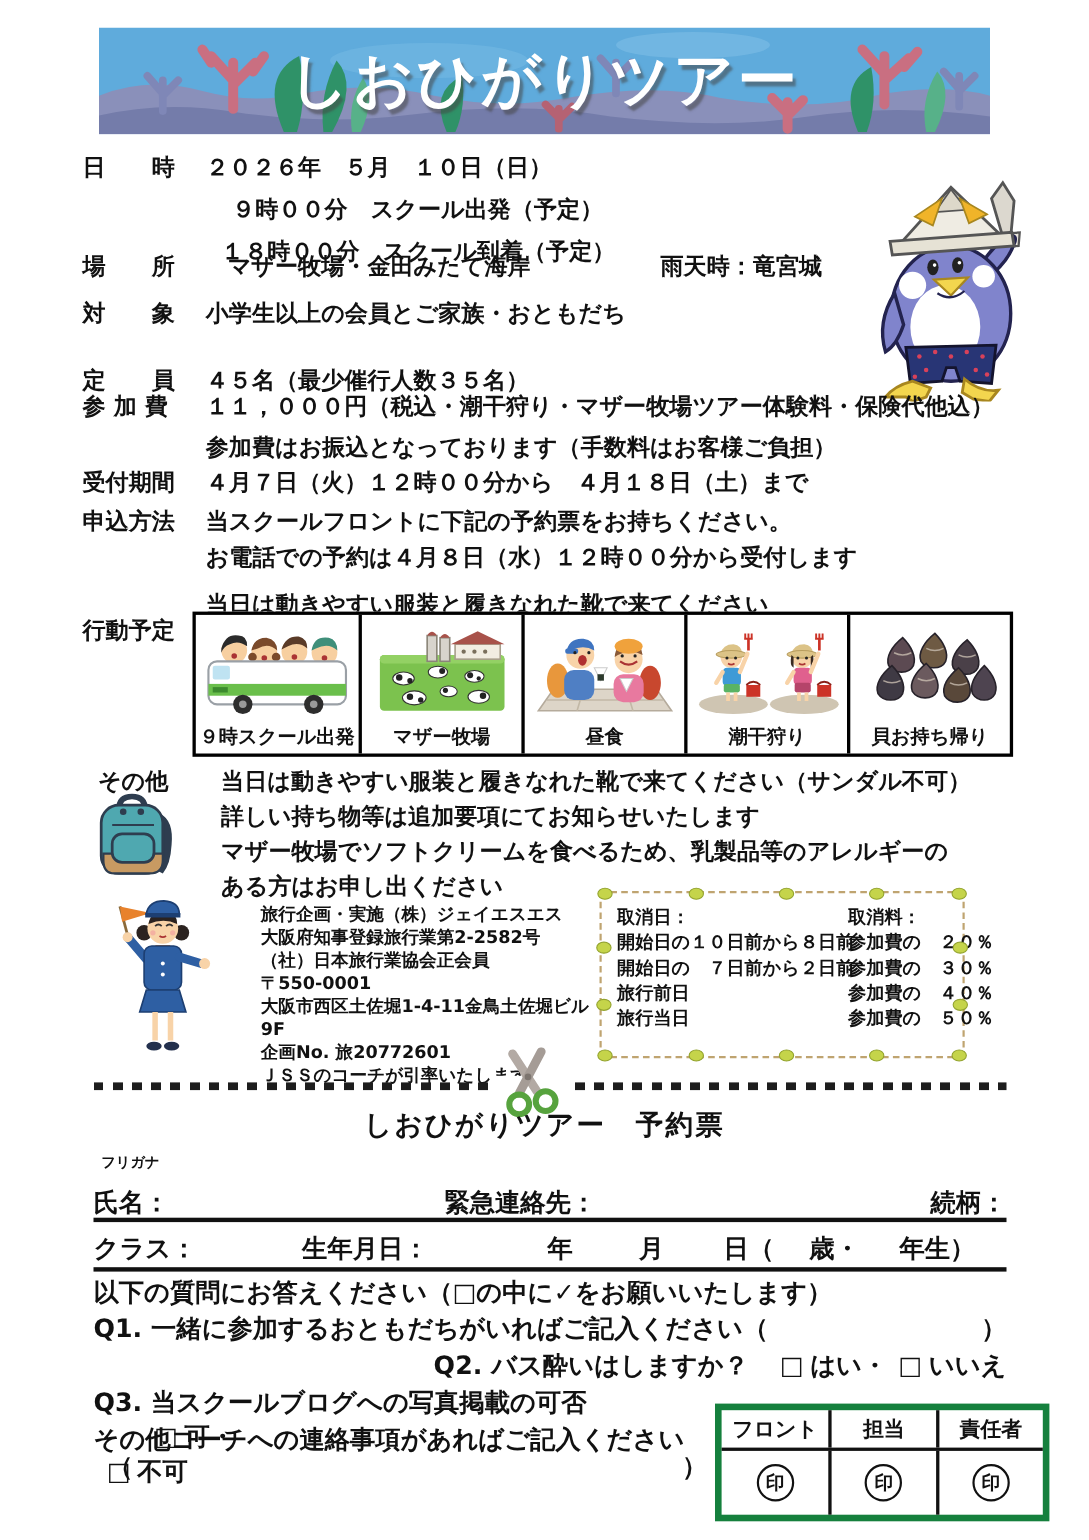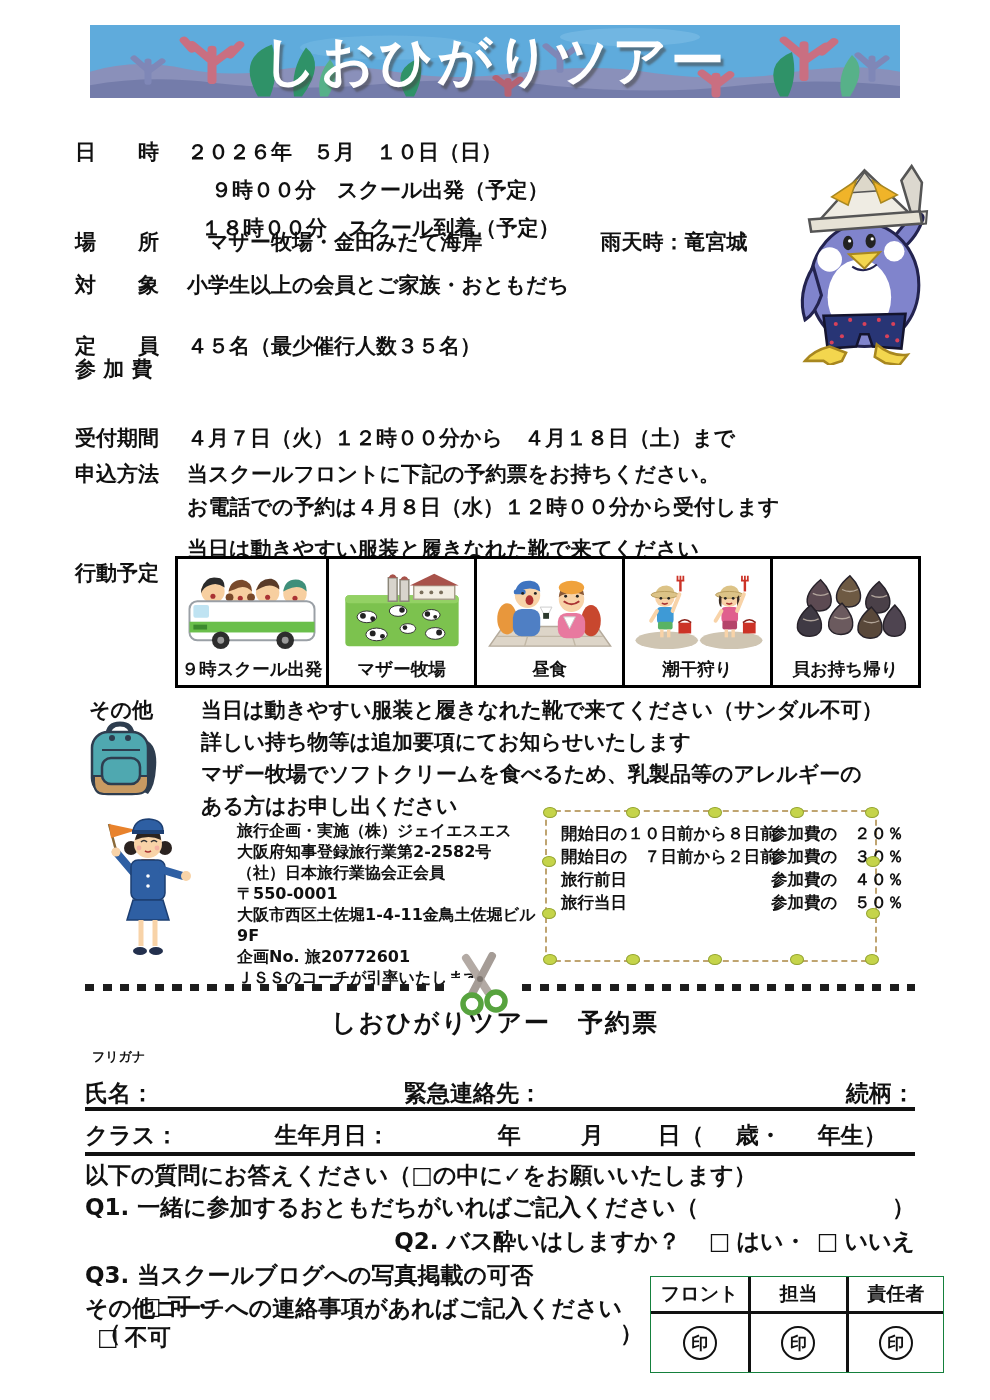--- a/index.html
+++ b/index.html
@@ -3,21 +3,21 @@
 <meta charset="utf-8">
 <style>
   html,body{margin:0;padding:0;}
   body{
     width:990px;height:1400px;position:relative;background:#ffffff;
     font-family:"DejaVu Sans","Liberation Sans",sans-serif;
     color:#111;font-weight:700;overflow:hidden;
   }
   .abs{position:absolute;}
   
-  .banner{left:90px;top:25px;width:810px;height:73px;}
+  .banner{left:90px;top:25px;width:810px;height:97px;}
   .banner svg{width:100%;height:100%;display:block;}
   .banner-title{
     position:absolute;inset:0;display:flex;align-items:center;justify-content:center;
     font-size:54px;letter-spacing:3px;color:#fff;
     text-shadow:3px 4px 2px rgba(70,70,70,.55);
   }
   
   .irow{left:75px;width:845px;font-size:21px;display:flex;}
   .irow .lbl{width:112px;flex:none;}
   .irow .cnt{flex:1;}
@@ -46,21 +46,21 @@
     background:repeating-linear-gradient(90deg,#1d1d1d 0 9px,transparent 9px 17.5px);}
   .cutgap{left:448px;top:978px;width:66px;height:18px;background:#fff;}
   .scissors{left:450px;top:952px;width:64px;height:66px;}
   
   .form-title{left:0;top:1006px;width:990px;text-align:center;font-size:25px;letter-spacing:2px;}
   .furigana{left:92px;top:1048px;font-size:13px;}
   .fline{left:85px;width:830px;border-top:4px solid #111;height:0;}
   .frow{left:85px;width:830px;display:flex;font-size:23px;white-space:nowrap;}
   .qrow{left:85px;width:830px;font-size:23px;display:flex;white-space:nowrap;}
   .cb{display:inline-block;margin:0 6px 0 0;}
-  .stamp{left:650px;top:1276px;width:292px;border:1px solid #15803d;background:#fff;}
+  .stamp{left:650px;top:1276px;width:292px;border:6px solid #15803d;background:#fff;}
   .stamp .hd{display:grid;grid-template-columns:1fr 1fr 1fr;border-bottom:3px solid #111;}
   .stamp .hd div{text-align:center;font-size:19px;padding:4px 0;border-left:3px solid #111;}
   .stamp .hd div:first-child{border-left:none;}
   .stamp .bd{display:grid;grid-template-columns:1fr 1fr 1fr;}
   .stamp .bd div{height:58px;display:flex;align-items:center;justify-content:center;border-left:3px solid #111;}
   .stamp .bd div:first-child{border-left:none;}
   .inkan{width:30px;height:30px;border:2px solid #111;border-radius:50%;
     display:flex;align-items:center;justify-content:center;font-size:17px;}
 </style>
 </head>
@@ -168,20 +168,24 @@
   <div class="cnt">小学生以上の会員とご家族・おともだち</div>
 </div>
 
 <div class="abs irow" style="top:332px;">
   <div class="lbl">定　　員</div>
   <div class="cnt">４５名（最少催行人数３５名）</div>
 </div>
 
 <div class="abs irow lh38" style="top:350px;">
   <div class="lbl">参 加 費</div>
+  <div class="cnt">
+    <div>１１，０００円（税込・潮干狩り・マザー牧場ツアー体験料・保険代他込）</div>
+    <div>参加費はお振込となっております（手数料はお客様ご負担）</div>
+  </div>
 </div>
 
 <div class="abs irow" style="top:424px;">
   <div class="lbl">受付期間</div>
   <div class="cnt">４月７日（火）１２時００分から　４月１８日（土）まで</div>
 </div>
 
 <div class="abs irow lh33" style="top:458px;">
   <div class="lbl">申込方法</div>
   <div class="cnt">
@@ -448,20 +452,24 @@
   <span class="dot" style="left:-5px;top:30%;"></span>
     <span class="dot" style="right:-5px;top:30%;"></span>
   <span class="dot" style="left:-5px;top:65%;"></span>
     <span class="dot" style="right:-5px;top:65%;"></span>
   <span class="dot" style="left:-4px;bottom:-5px;"></span>
     <span class="dot" style="left:24%;bottom:-5px;"></span>
   <span class="dot" style="left:49%;bottom:-5px;"></span>
     <span class="dot" style="left:74%;bottom:-5px;"></span>
   <span class="dot" style="right:-4px;bottom:-5px;"></span>
   <div class="crow">
+    <div class="cl">取消日：</div>
+    <div class="cr">取消料：</div>
+  </div>
+  <div class="crow">
     <div class="cl">開始日の１０日前から８日前</div>
     <div class="cr">参加費の　２０％</div>
   </div>
   <div class="crow">
     <div class="cl">開始日の　７日前から２日前</div>
     <div class="cr">参加費の　３０％</div>
   </div>
   <div class="crow">
     <div class="cl">旅行前日</div>
     <div class="cr">参加費の　４０％</div>

